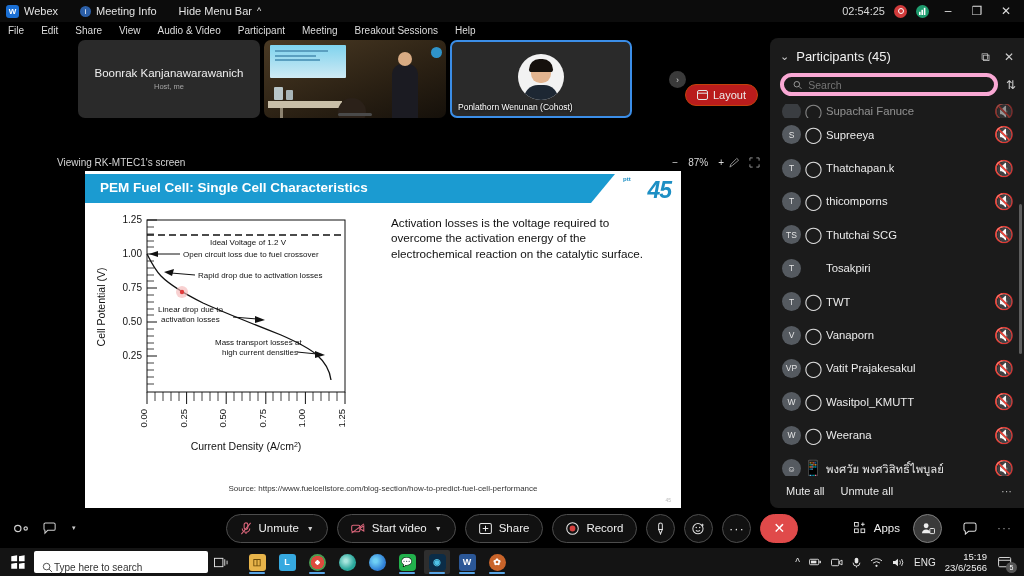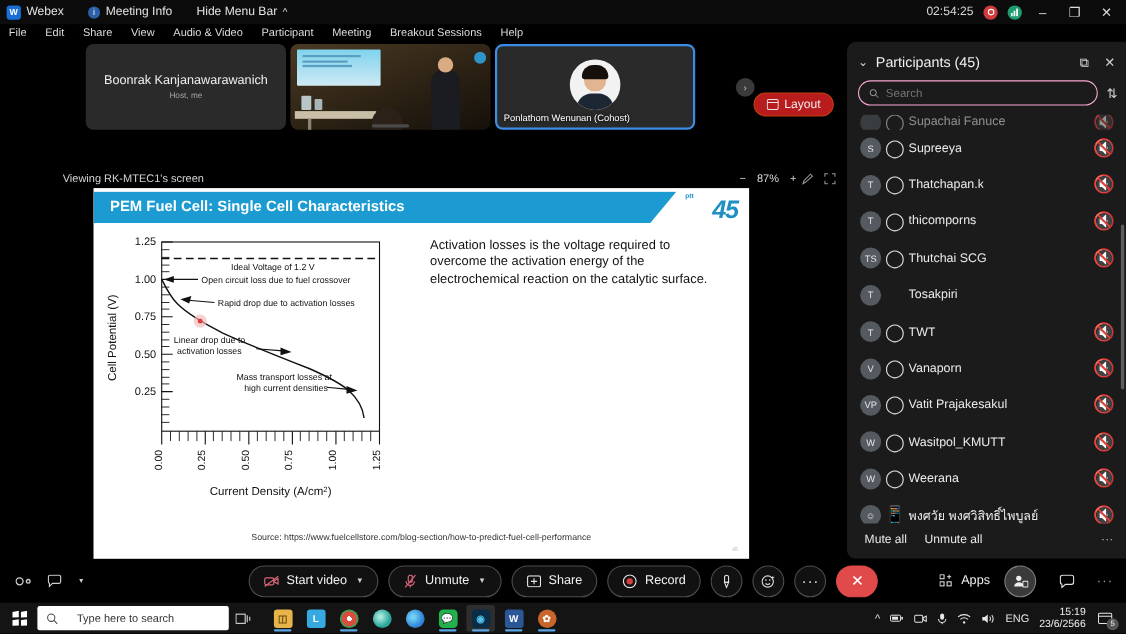--- a/index.html
+++ b/index.html
@@ -133,21 +133,21 @@
   .panel {
     position: absolute; right: 0; top: 38px; width: 254px; bottom: 68px;
     background: #1b1b1b; border-radius: 8px 0 0 8px; display: flex; flex-direction: column;
   }
   .panel-head { display: flex; align-items: center; padding: 11px 10px 9px 10px; }
   .chev { font-size: 11px; color: #cfcfcf; margin-right: 7px; }
   .panel-title { font-size: 13px; color: #f0f0f0; }
   .panel-head-actions { margin-left: auto; display: flex; gap: 14px; color: #cfcfcf; font-size: 12px; }
   .searchrow { display: flex; align-items: center; padding: 0 8px 8px 10px; gap: 8px; }
   .searchbox {
-    flex: 1; height: 23px; border: 1px solid #f9a8d4; border-radius: 13px;
+    flex: 1; height: 23px; border: 4px solid #f9a8d4; border-radius: 13px;
     display: flex; align-items: center; padding: 0 9px; gap: 6px; background: #1b1b1b;
   }
   .searchbox input {
     background: transparent; border: none; outline: none; color: #cfcfcf;
     font-size: 10.5px; width: 100%; font-family: "Liberation Sans", sans-serif;
   }
   .sorticon { color: #cfcfcf; font-size: 12px; }
   .plist { flex: 1; overflow: hidden; position: relative; padding-left: 6px; }
   .prow { display: flex; align-items: center; height: 33.4px; padding: 0 10px 0 6px; gap: 7px; }
   .pav {
@@ -188,21 +188,21 @@
     position: absolute; left: 0; right: 0; bottom: 0; height: 28px;
     background: #141414; display: flex; align-items: center; padding: 0 4px;
   }
   .winlogo { width: 28px; display: flex; align-items: center; justify-content: center; }
   .winlogo i { display: block; width: 13px; height: 13px; background: #fff;
     clip-path: polygon(0 1px,45% 0,45% 46%,0 47%,0 1px); position: relative; }
   .winsq { display: grid; grid-template-columns: 6px 6px; grid-template-rows: 6px 6px; gap: 1.5px; }
   .winsq i { background: #ffffff; display: block; }
   .tsearch {
     width: 174px; height: 22px; background: #fff; border-radius: 2px;
-    display: flex; align-items: center; gap: 17px; padding: 0 8px; margin-left: 2px;
+    display: flex; align-items: flex-end; gap: 1px; padding: 0 8px; margin-left: 2px;
   }
   .tsearch span { font-size: 10px; color: #333; }
   .tasks { display: flex; align-items: center; gap: 4px; margin-left: 10px; }
   .tk { width: 26px; height: 24px; display: flex; align-items: center; justify-content: center; position: relative; border-radius: 2px;}
   .tk .ic { width: 17px; height: 17px; border-radius: 3px; display: flex; align-items: center; justify-content: center; font-size: 9px; color: #fff; font-weight: bold; }
   .tk.open::after { content: ''; position: absolute; bottom: 0; left: 5px; right: 5px; height: 2px; background: #5aa7e8; border-radius: 1px; }
   .tk.active { background: #2e2e2e; }
   .tray { margin-left: auto; display: flex; align-items: center; gap: 9px; padding-right: 6px; color: #e6e6e6; }
   .tray .ti { font-size: 10px; }
   .clock { font-size: 9.5px; line-height: 1.18; text-align: right; color: #f0f0f0; }
@@ -572,37 +572,37 @@
       <circle cx="4" cy="7" r="3.4" fill="none" stroke="#cfcfcf" stroke-width="1.3"></circle>
       <circle cx="12.5" cy="7" r="1.8" fill="none" stroke="#cfcfcf" stroke-width="1.3"></circle>
     </svg>
     <svg width="15" height="13" viewBox="0 0 16 14">
       <path d="M1 2.5a1.5 1.5 0 011.5-1.5h9A1.5 1.5 0 0113 2.5v5A1.5 1.5 0 0111.5 9H5l-3 3V9H2.5A1.5 1.5 0 011 7.5z" fill="none" stroke="#cfcfcf" stroke-width="1.1"></path>
     </svg>
     <span style="font-size:7px;color:#cfcfcf;">▾</span>
   </div>
 
   <div class="cbtn">
-    <svg width="14" height="11" viewBox="0 0 15 12">
-      <rect x="0.6" y="2.5" width="9" height="7" rx="1.5" fill="none" stroke="#d9657a" stroke-width="1.2"></rect>
-      <path d="M10 5.5l3.8-2.2v5.4L10 6.5z" fill="none" stroke="#d9657a" stroke-width="1.2"></path>
-      <line x1="0.5" y1="11" x2="14" y2="1" stroke="#d9657a" stroke-width="1.2"></line>
-    </svg>
-    <span>Start video</span>
-    <span class="caret">▼</span>
-  </div>
-
-  <div class="cbtn">
     <svg width="12" height="13" viewBox="0 0 12 14">
       <rect x="4" y="1" width="4" height="7" rx="2" fill="none" stroke="#d9657a" stroke-width="1.2"></rect>
       <path d="M2 7a4 4 0 008 0" fill="none" stroke="#d9657a" stroke-width="1.2"></path>
       <line x1="6" y1="11" x2="6" y2="13" stroke="#d9657a" stroke-width="1.2"></line>
       <line x1="1" y1="13" x2="11" y2="1" stroke="#d9657a" stroke-width="1.2"></line>
     </svg>
     <span>Unmute</span>
+    <span class="caret">▼</span>
+  </div>
+
+  <div class="cbtn">
+    <svg width="14" height="11" viewBox="0 0 15 12">
+      <rect x="0.6" y="2.5" width="9" height="7" rx="1.5" fill="none" stroke="#d9657a" stroke-width="1.2"></rect>
+      <path d="M10 5.5l3.8-2.2v5.4L10 6.5z" fill="none" stroke="#d9657a" stroke-width="1.2"></path>
+      <line x1="0.5" y1="11" x2="14" y2="1" stroke="#d9657a" stroke-width="1.2"></line>
+    </svg>
+    <span>Start video</span>
     <span class="caret">▼</span>
   </div>
 
   <div class="cbtn">
     <svg width="13" height="11" viewBox="0 0 14 12">
       <rect x="0.6" y="0.6" width="12.8" height="10.8" rx="1.6" fill="none" stroke="#e8e8e8" stroke-width="1.1"></rect>
       <line x1="7" y1="3" x2="7" y2="9" stroke="#e8e8e8" stroke-width="1.1"></line>
       <line x1="4" y1="6" x2="10" y2="6" stroke="#e8e8e8" stroke-width="1.1"></line>
     </svg>
     <span>Share</span>

